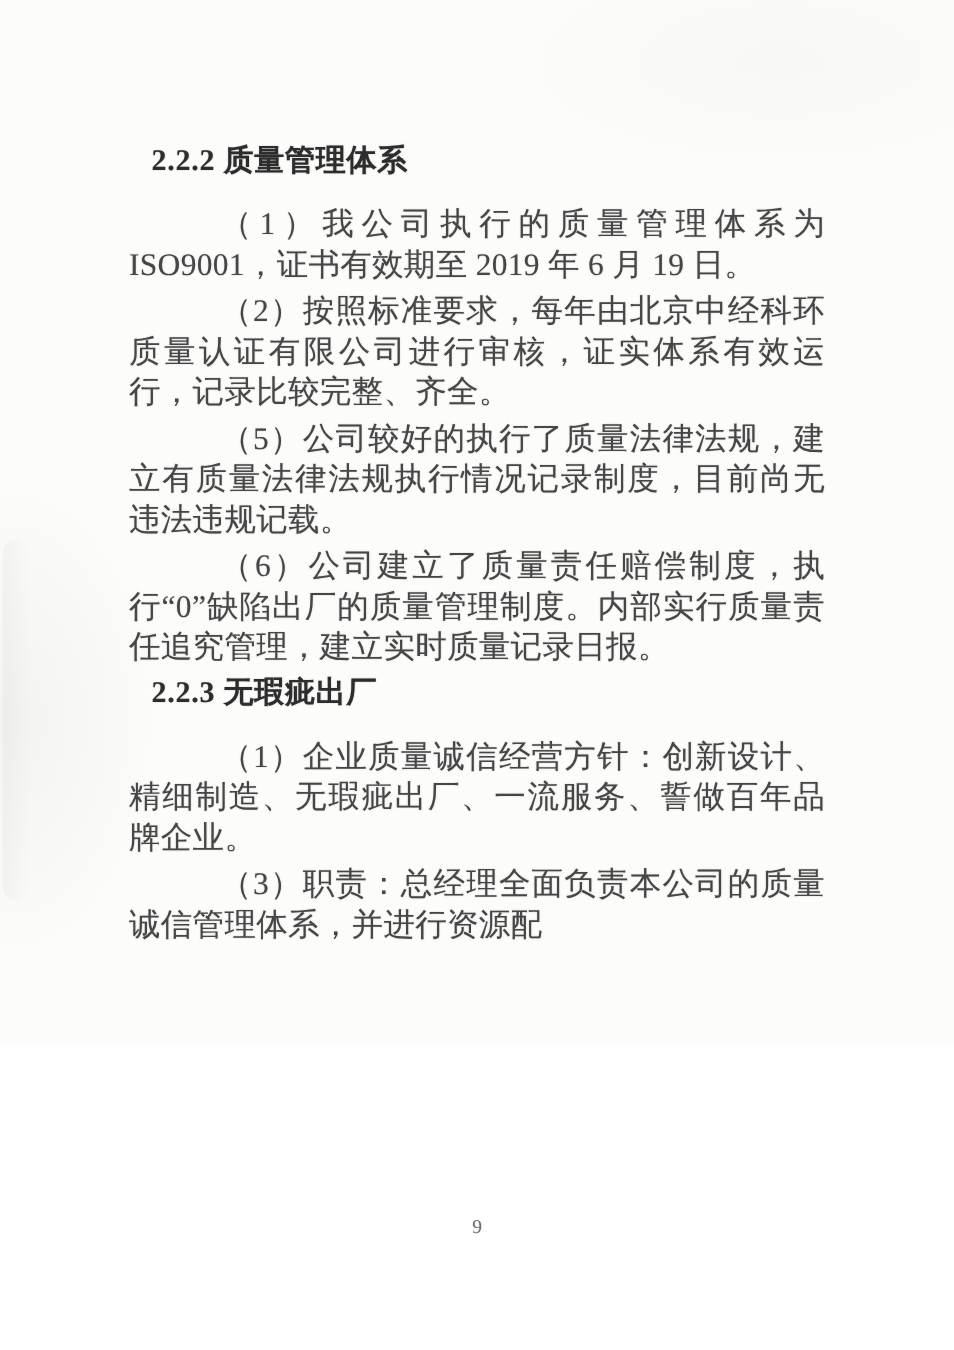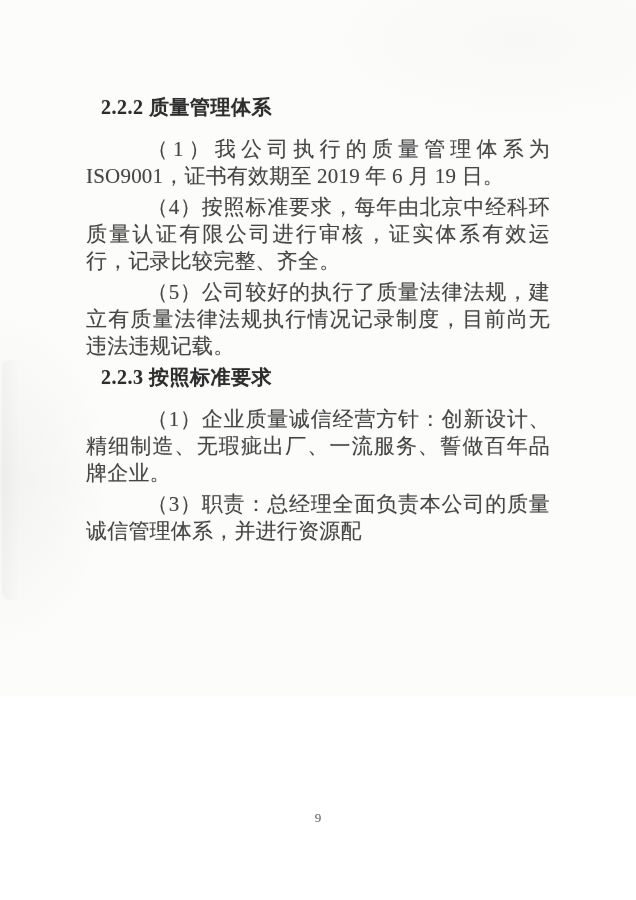--- a/index.html
+++ b/index.html
@@ -77,26 +77,27 @@
 
 <div class="page">
 
   <div class="scan-smudge smudge-left"></div>
 
   <main class="content">
 
     <section class="doc-section">
       <h2 class="heading">2.2.2 质量管理体系</h2>
       <p class="para">（1）我公司执行的质量管理体系为 ISO9001，证书有效期至 2019 年 6 月 19 日。</p>
-      <p class="para">（4）按照标准要求，每年由北京中经科环质量认证有限公司进行审核，证实体系有效运行，记录比较完整、齐全。</p>
+      <p class="para">（2）按照标准要求，每年由北京中经科环质量认证有限公司进行审核，证实体系有效运行，记录比较完整、齐全。</p>
       <p class="para">（5）公司较好的执行了质量法律法规，建立有质量法律法规执行情况记录制度，目前尚无违法违规记载。</p>
+      <p class="para">（6）公司建立了质量责任赔偿制度，执行“0”缺陷出厂的质量管理制度。内部实行质量责任追究管理，建立实时质量记录日报。</p>
     </section>
 
     <section class="doc-section">
-      <h2 class="heading">2.2.3 按照标准要求</h2>
+      <h2 class="heading">2.2.3 无瑕疵出厂</h2>
       <p class="para">（1）企业质量诚信经营方针：创新设计、精细制造、无瑕疵出厂、一流服务、誓做百年品牌企业。</p>
       <p class="para">（3）职责：总经理全面负责本公司的质量诚信管理体系，并进行资源配</p>
     </section>
 
   </main>
 
   <div class="page-number">9</div>
 
 </div>
 

